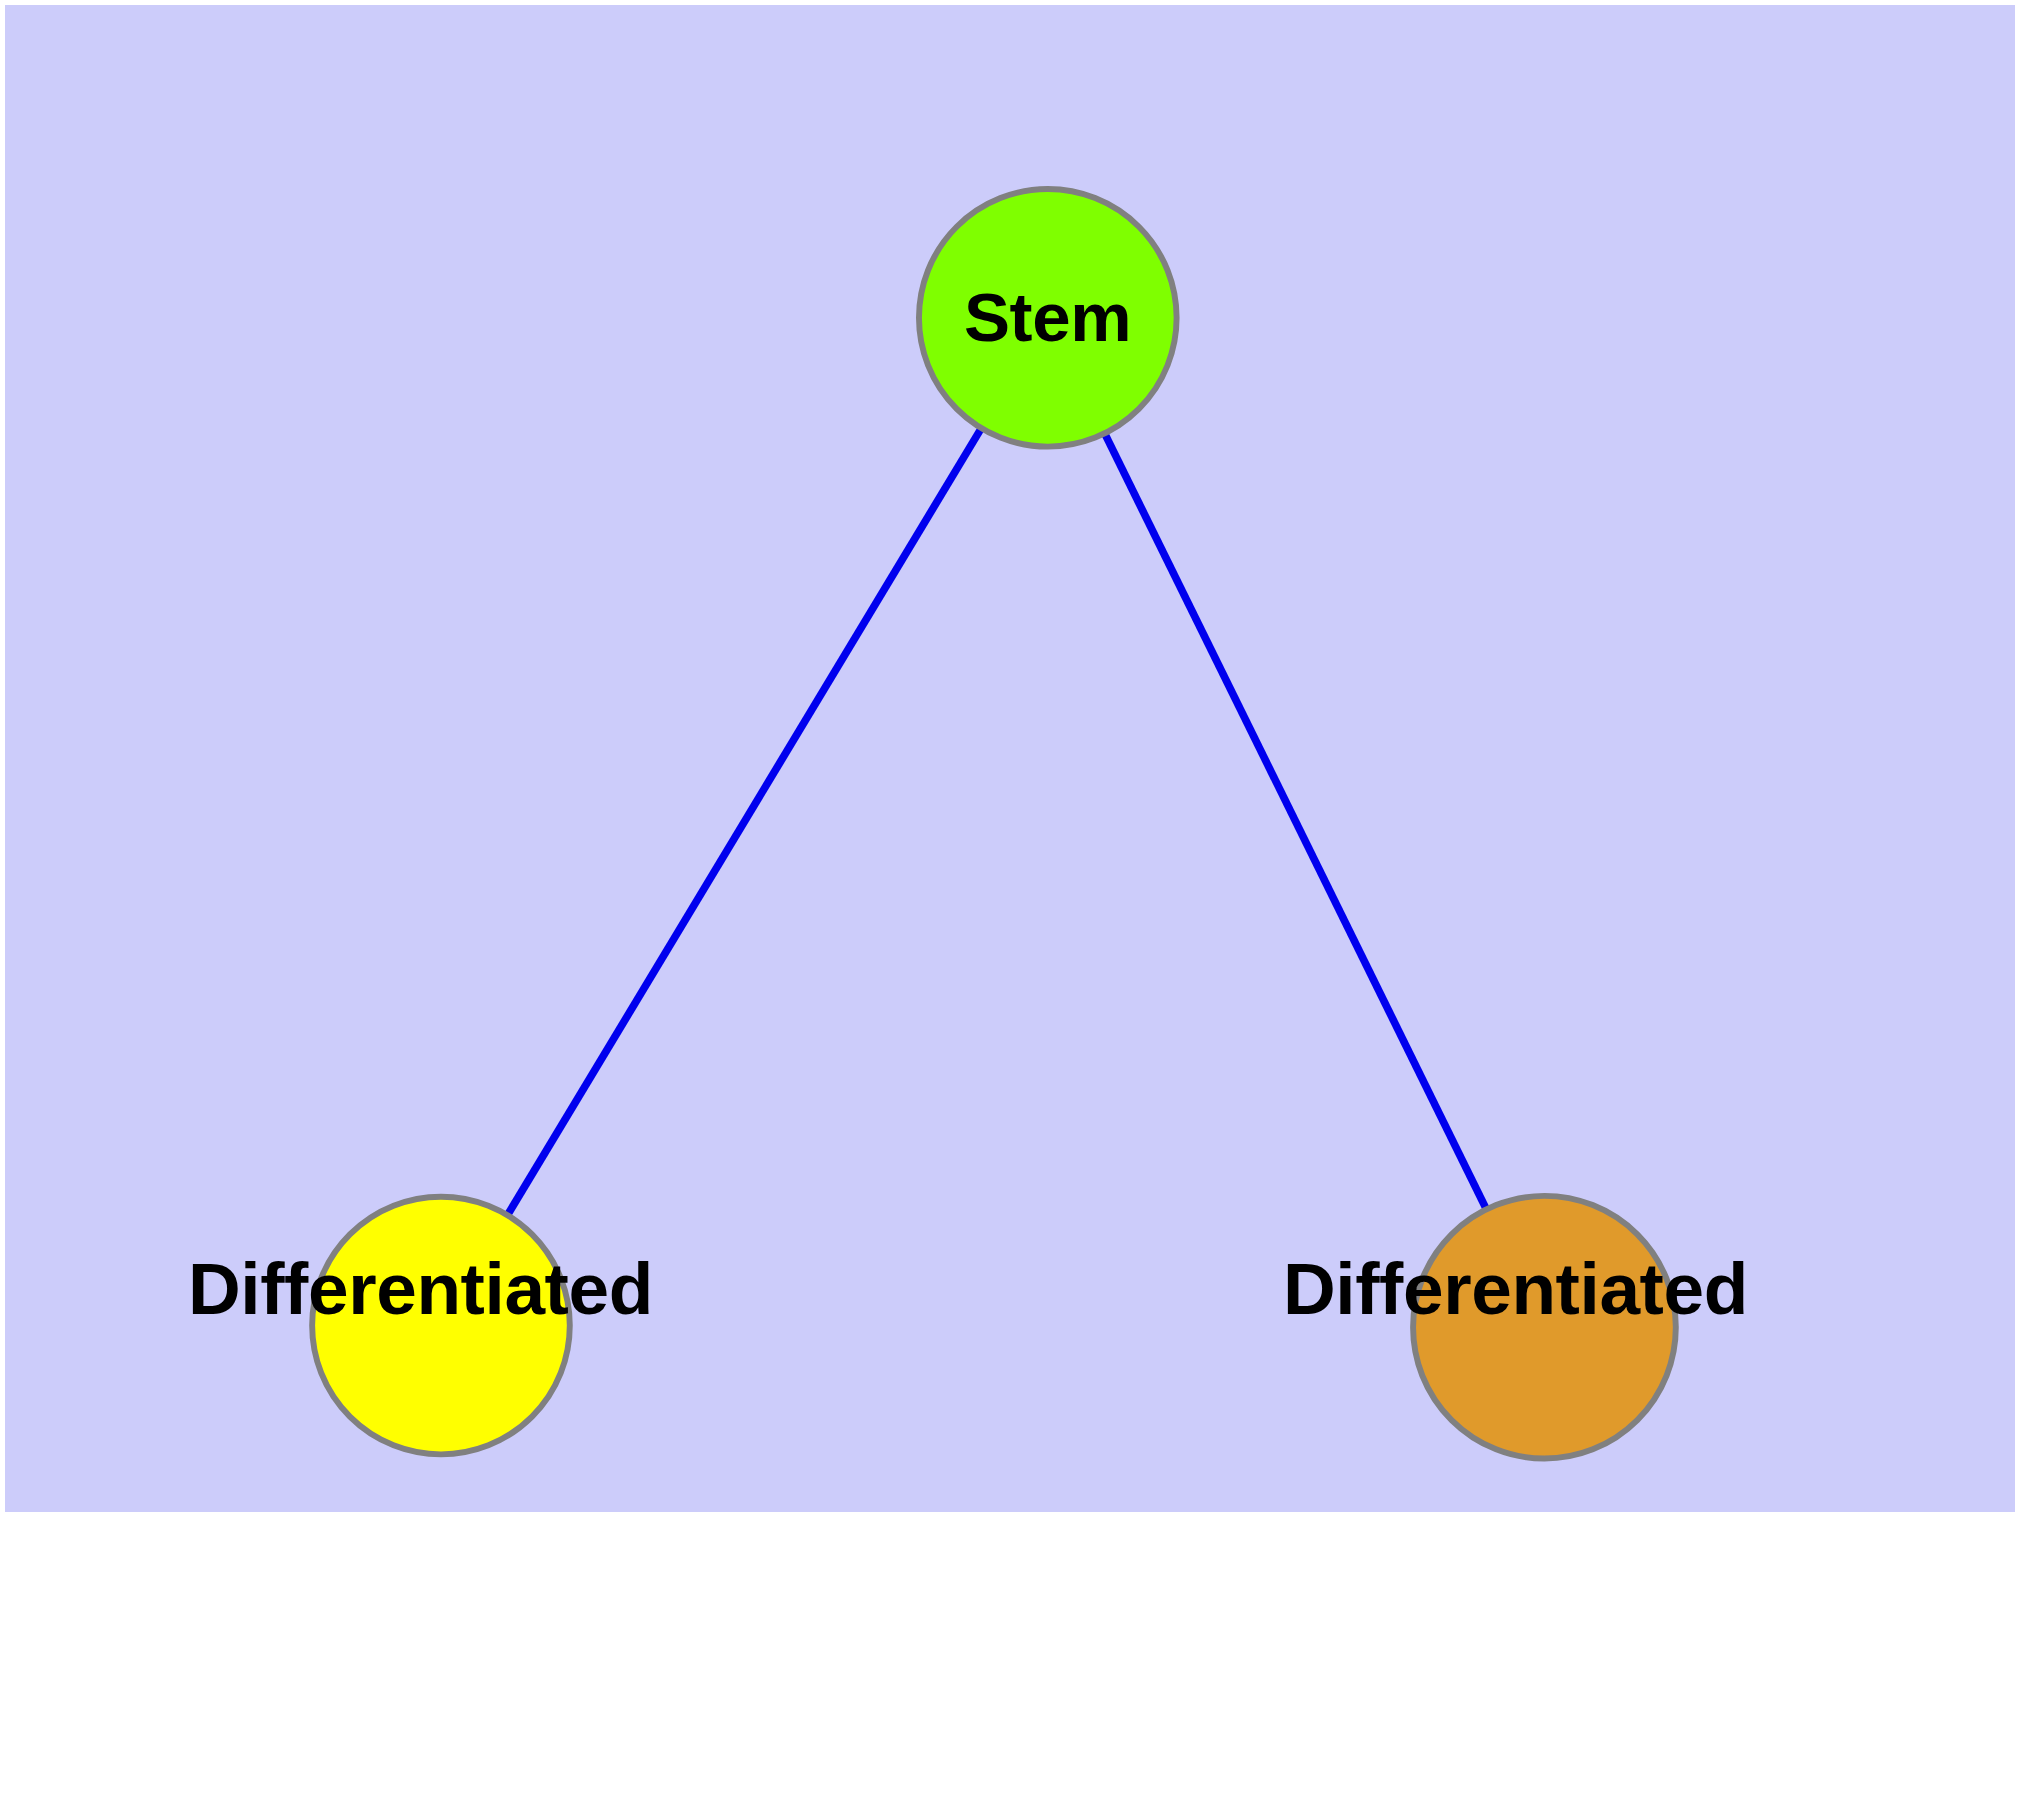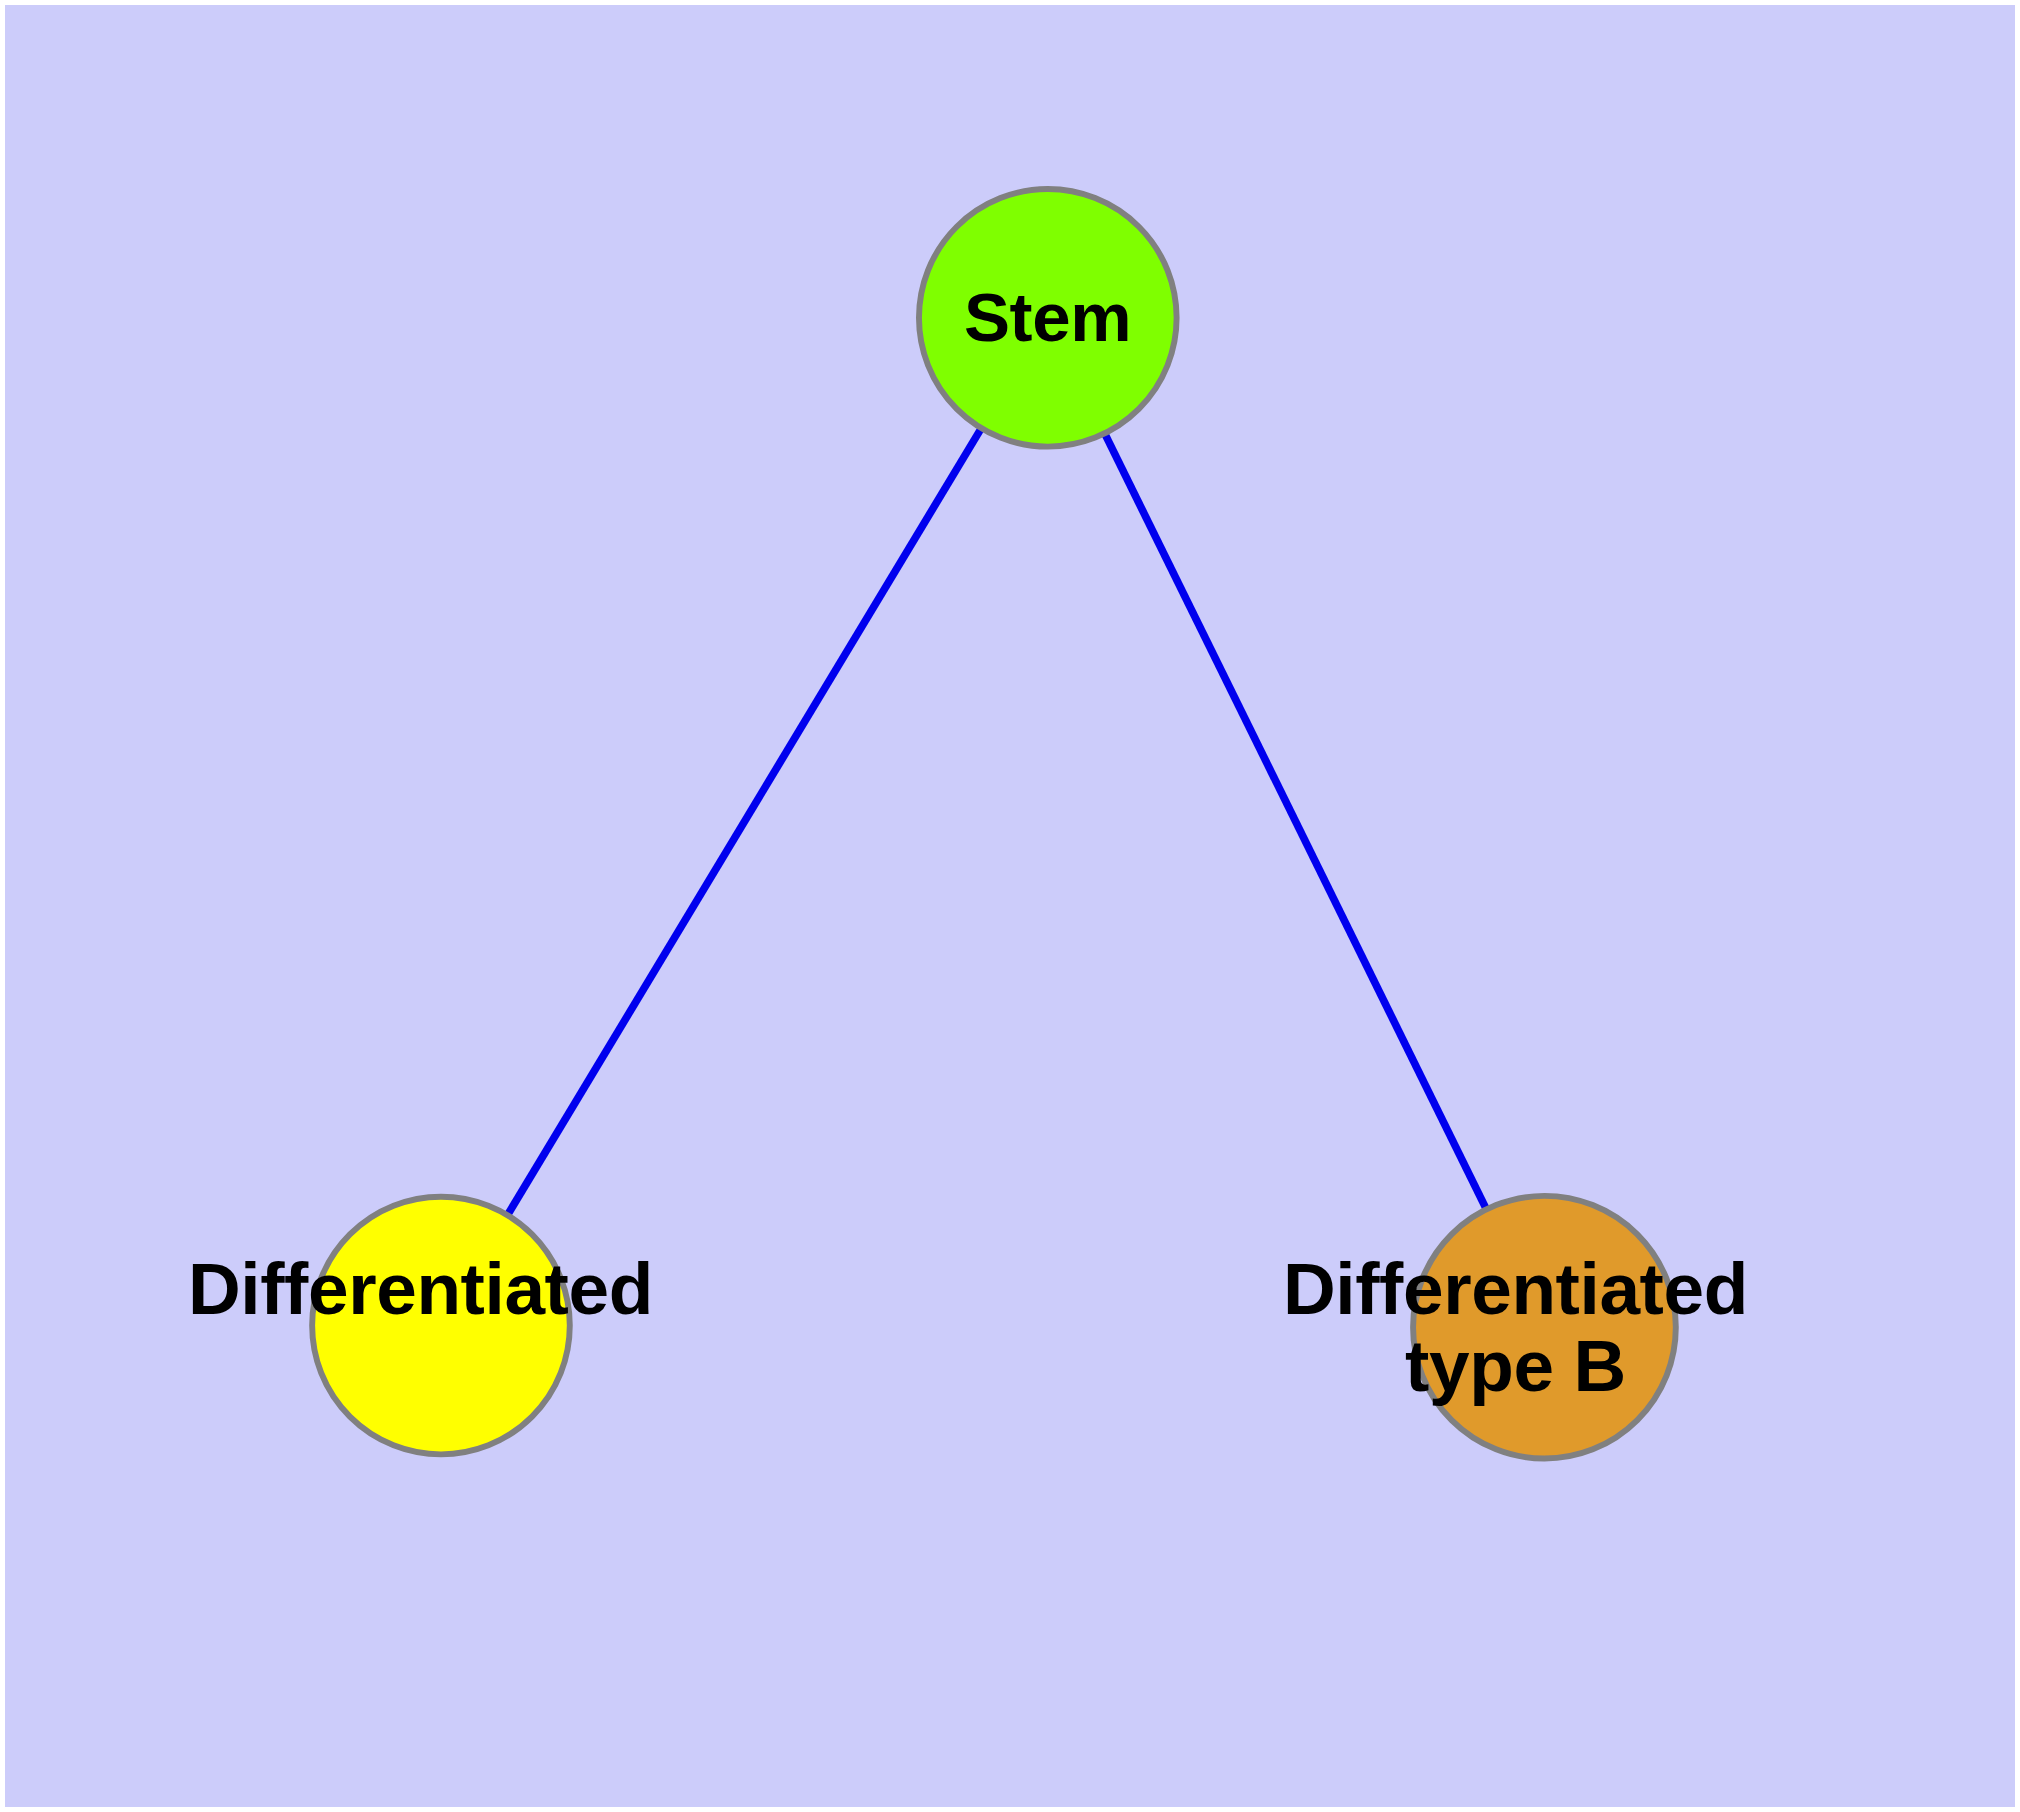--- a/index.html
+++ b/index.html
@@ -4,21 +4,21 @@
 <title>Cell Differentiation Graph</title>
 <style>
   html, body {
     margin: 0;
     padding: 0;
     background: #ffffff;
   }
   #canvas {
     position: relative;
     width: 2021px;
-    height: 1812px;
+    height: 1512px;
     background: #ffffff;
     overflow: hidden;
     font-family: "Liberation Sans", "DejaVu Sans", sans-serif;
   }
   #plot-area {
     position: absolute;
     left: 5.1px;
     top: 5.1px;
     width: 2010px;
     height: 1802px;
@@ -71,17 +71,17 @@
     <g id="nodes-layer">
         <circle cx="1236" cy="375" r="152" fill="#7fff00" stroke="#808080" stroke-width="7" class="node-circle"></circle>
         <circle cx="520" cy="1564" r="152" fill="#ffff00" stroke="#808080" stroke-width="7" class="node-circle"></circle>
         <circle cx="1822" cy="1566" r="155" fill="#e09a2b" stroke="#808080" stroke-width="7" class="node-circle"></circle>
       </g>
   </svg>
 
   <div id="labels-layer">
       <div class="node-label label-stem" style="font-size: 69px; color: rgb(0, 0, 0); left: 964px; top: 281px;"><span>Stem</span></div>
       <div class="node-label label-multiline" style="font-size: 73px; color: rgb(0, 0, 0); left: 188px; top: 1250px;"><span>Differentiated</span><br></div>
-      <div class="node-label label-multiline" style="font-size: 73px; color: rgb(0, 0, 0); left: 1283px; top: 1250px;"><span>Differentiated</span><br><span>type B</span></div>
+      <div class="node-label label-multiline" style="font-size: 73px; color: rgb(0, 0, 0); left: 1283px; top: 1250px;"><span>Differentiated</span><br></div>
     </div>
 
 </div>
 
 
 </body></html>

